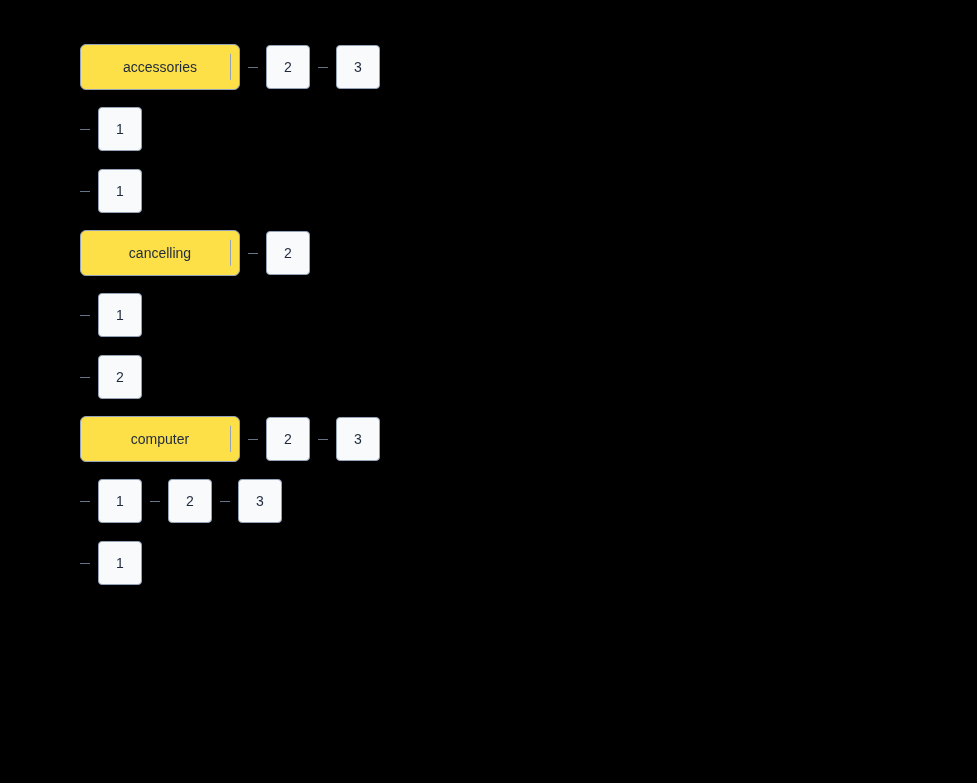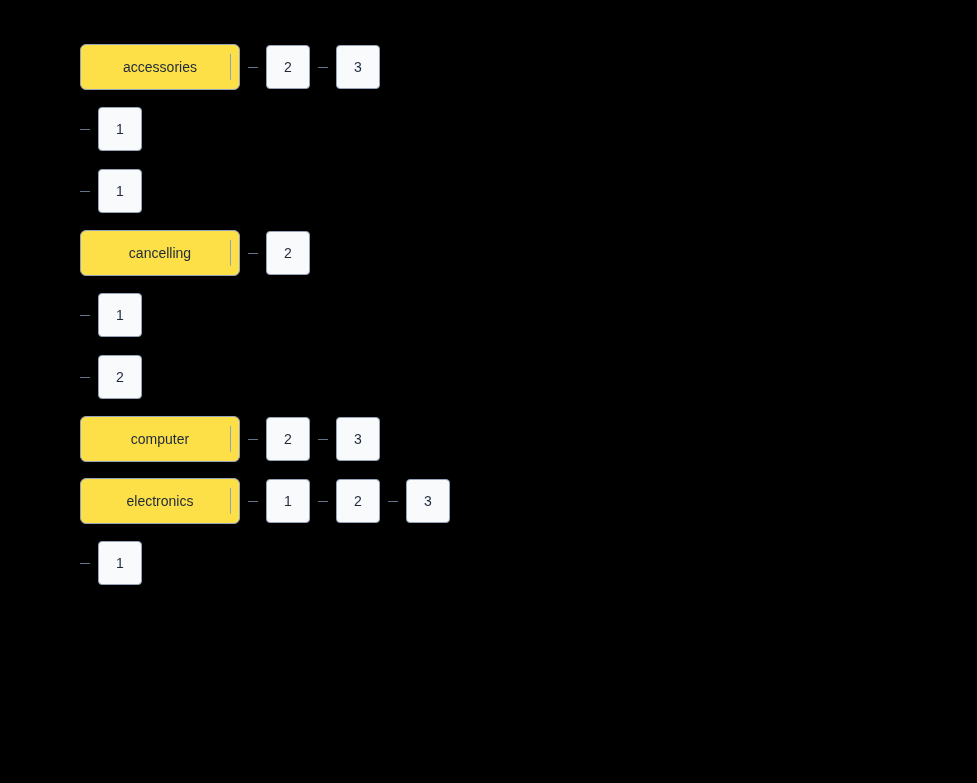--- a/index.html
+++ b/index.html
@@ -122,23 +122,20 @@
     <div class="row">
       <div class="tag-pill">
         <span class="tag-pill-text">computer</span>
       </div>
       <div class="dash-connector"></div>
       <div class="number-box">2</div>
       <div class="dash-connector"></div>
       <div class="number-box">3</div>
     </div>
     <div class="row">
-      <div class="tag-pill">
-        <span class="tag-pill-text">electronics</span>
-      </div>
       <div class="dash-connector"></div>
       <div class="number-box">1</div>
       <div class="dash-connector"></div>
       <div class="number-box">2</div>
       <div class="dash-connector"></div>
       <div class="number-box">3</div>
     </div>
     <div class="row">
       <div class="dash-connector"></div>
       <div class="number-box">1</div>

